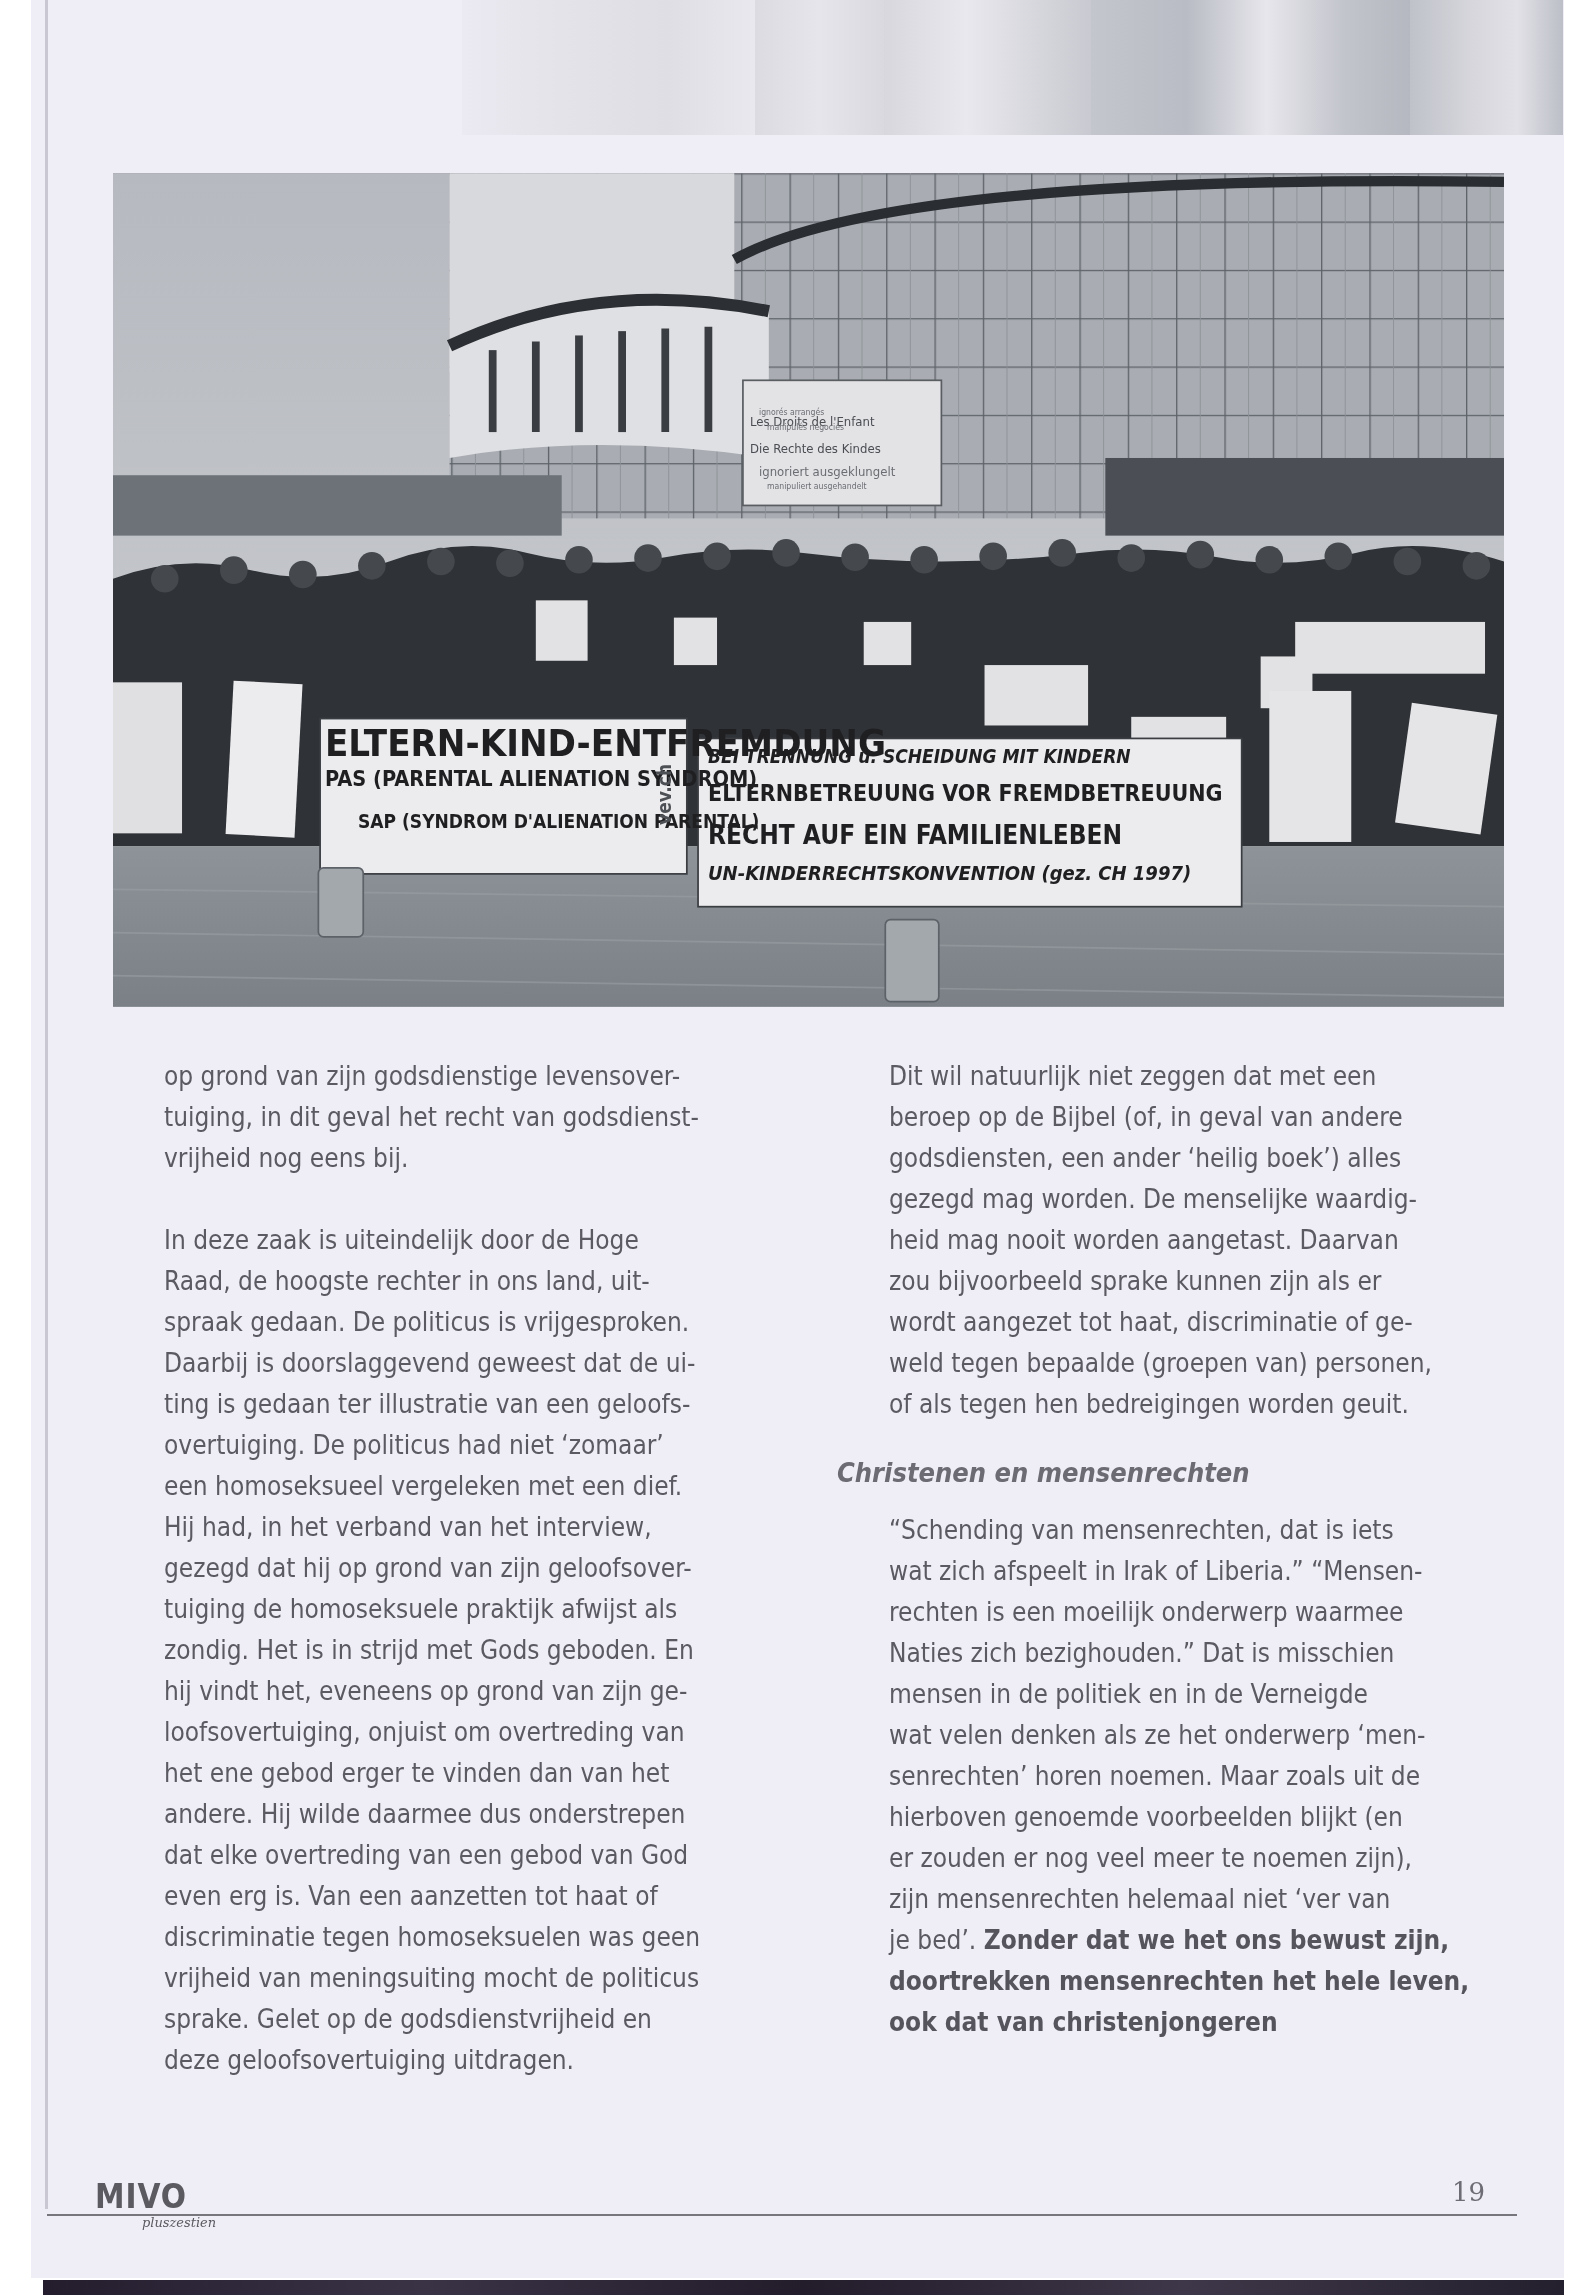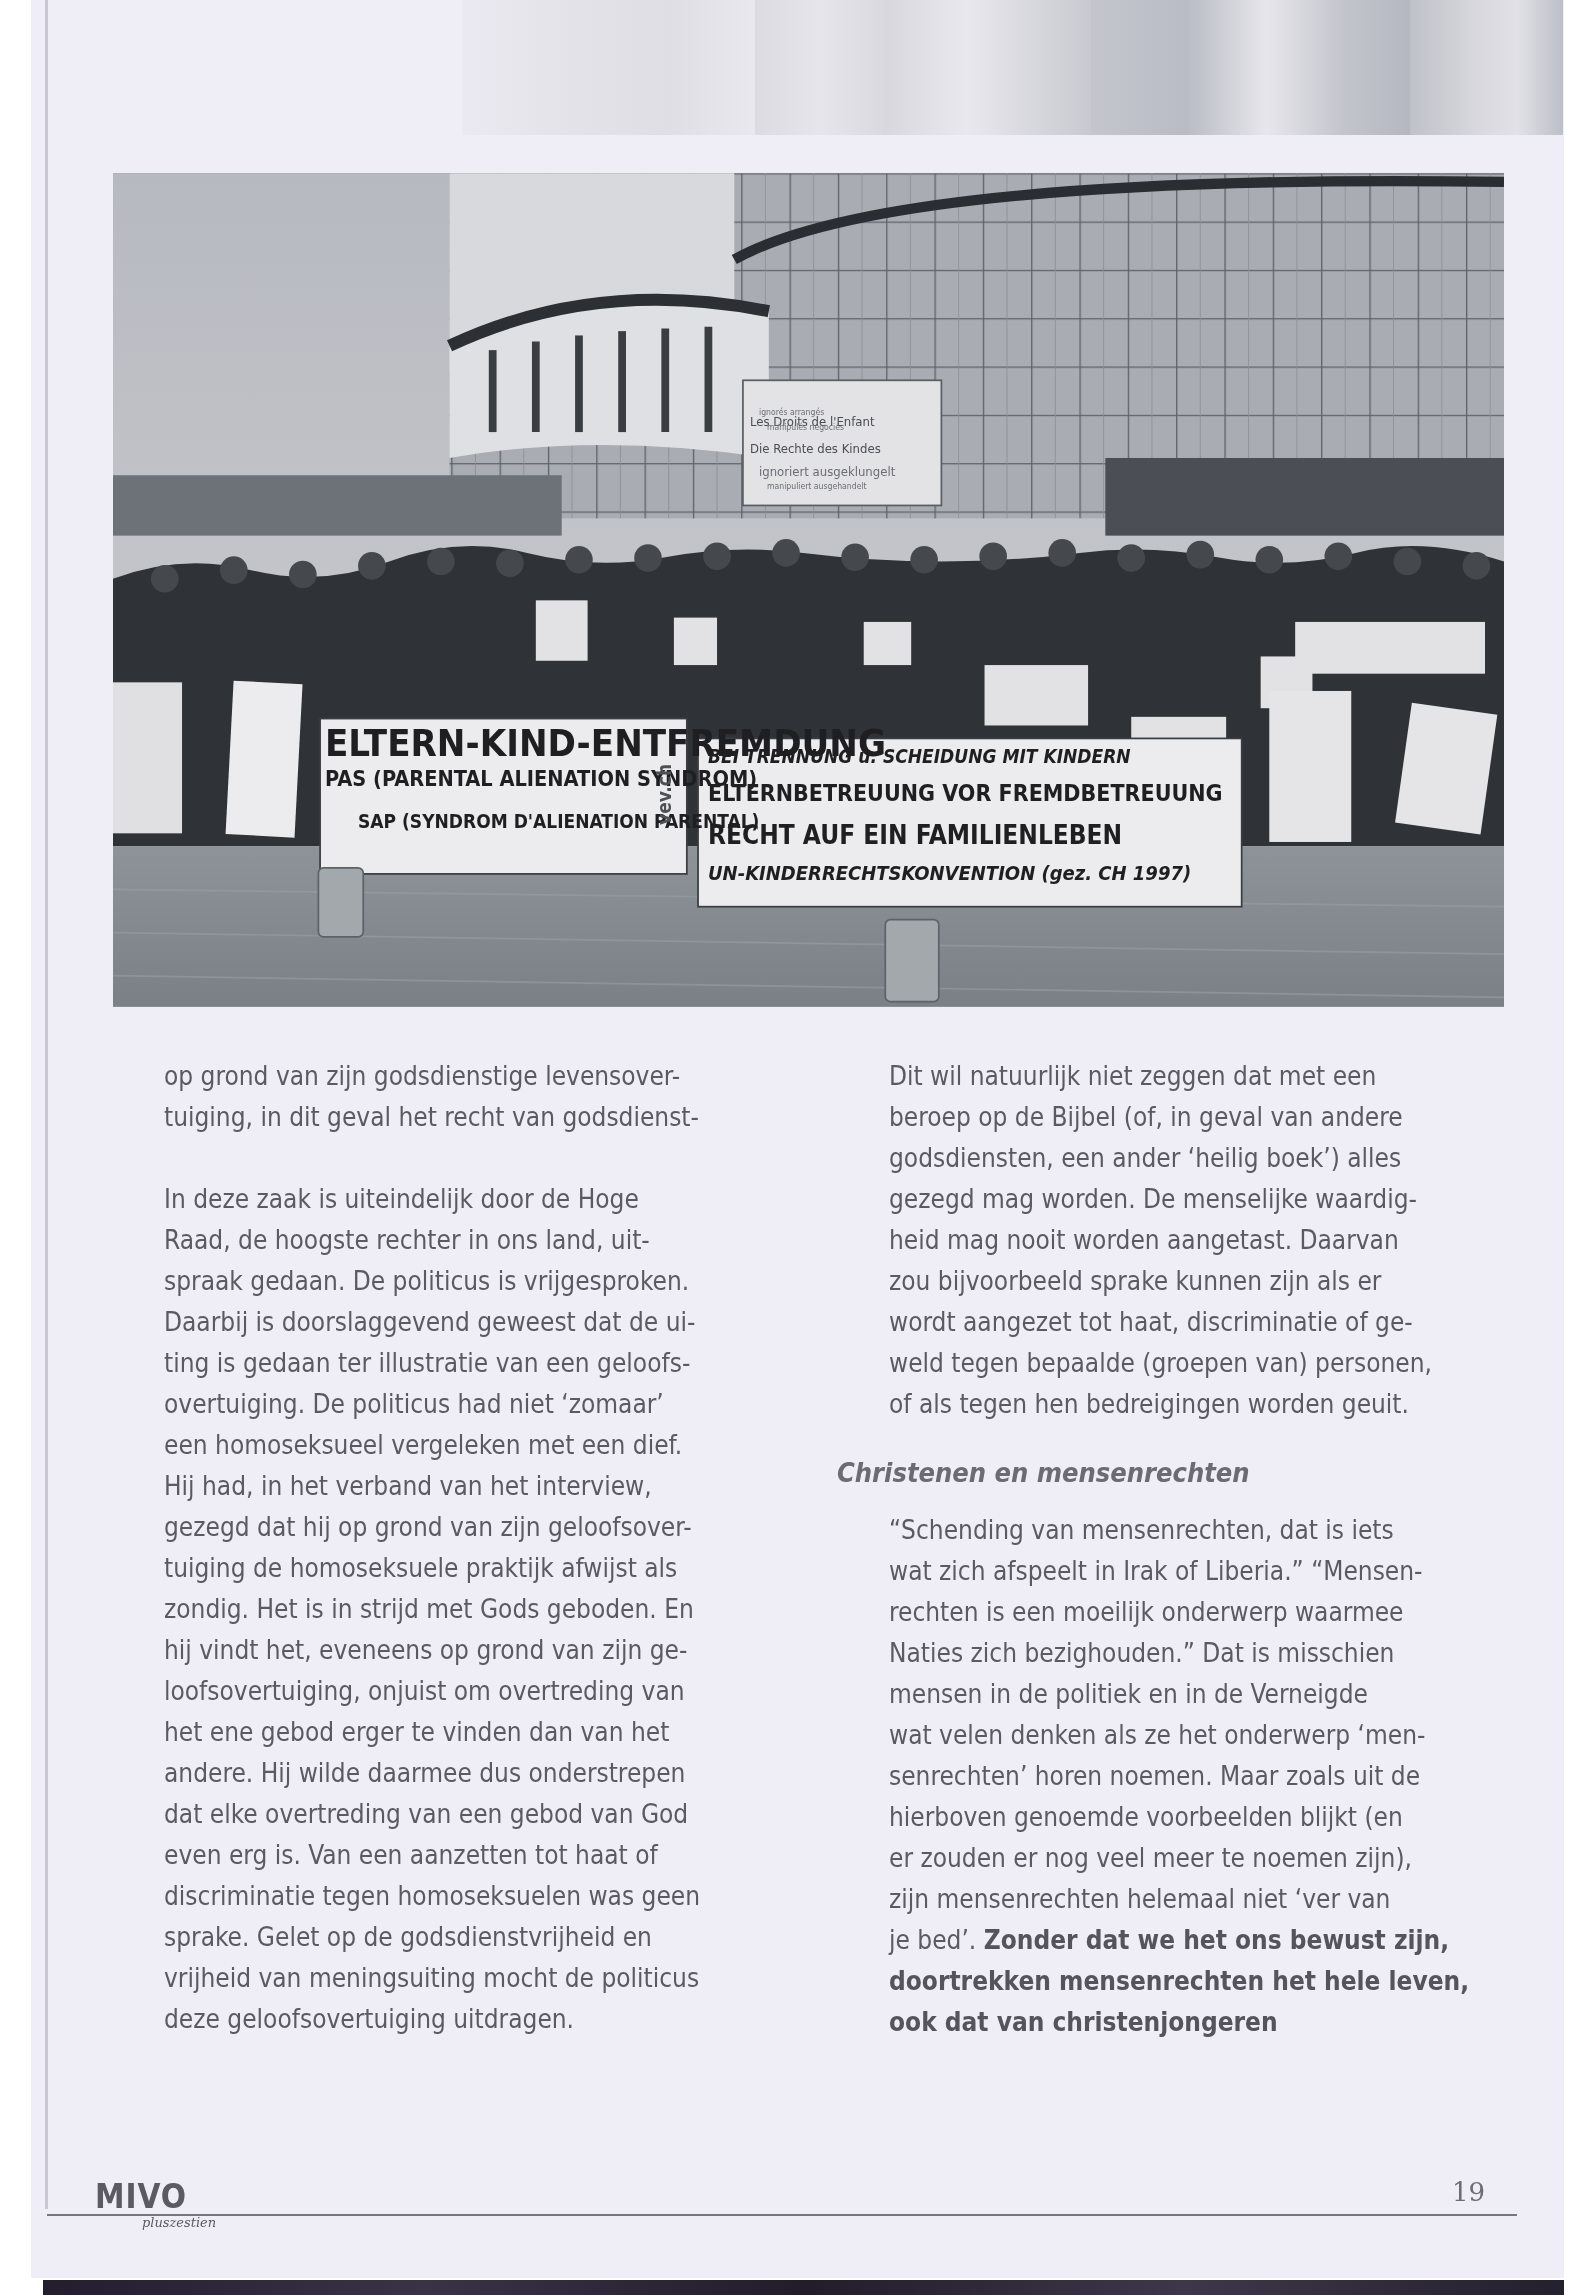--- a/index.html
+++ b/index.html
@@ -188,41 +188,42 @@
   <div class="banner-text" style="left:646px;top:235px;font-size:8.6px;font-weight:normal;color:#6a6d72;">ignorés   arrangés</div>
   <div class="banner-text" style="left:654px;top:250px;font-size:8.6px;font-weight:normal;color:#6a6d72;">manipulés  négociés</div>
   <div class="banner-text" style="left:637px;top:269px;font-size:13px;font-weight:normal;color:#4a4d52;">Die Rechte des Kindes</div>
   <div class="banner-text" style="left:646px;top:292px;font-size:13px;font-weight:normal;color:#6a6d72;">ignoriert  ausgeklungelt</div>
   <div class="banner-text" style="left:654px;top:309px;font-size:8.6px;font-weight:normal;color:#6a6d72;">manipuliert  ausgehandelt</div>
 </div>
 
 <div class="col col-left">
   <p>op grond van zijn godsdienstige levensover-</p>
   <p>tuiging, in dit geval het recht van godsdienst-</p>
+  <p>vrijheid nog eens bij.</p>
   <div class="gap"></div>
   <p>In deze zaak is uiteindelijk door de Hoge</p>
   <p>Raad, de hoogste rechter in ons land, uit-</p>
   <p>spraak gedaan. De politicus is vrijgesproken.</p>
   <p>Daarbij is doorslaggevend geweest dat de ui-</p>
   <p>ting is gedaan ter illustratie van een geloofs-</p>
   <p>overtuiging. De politicus had niet ‘zomaar’</p>
   <p>een homoseksueel vergeleken met een dief.</p>
   <p>Hij had, in het verband van het interview,</p>
   <p>gezegd dat hij op grond van zijn geloofsover-</p>
   <p>tuiging de homoseksuele praktijk afwijst als</p>
   <p>zondig. Het is in strijd met Gods geboden. En</p>
   <p>hij vindt het, eveneens op grond van zijn ge-</p>
   <p>loofsovertuiging, onjuist om overtreding van</p>
   <p>het ene gebod erger te vinden dan van het</p>
   <p>andere. Hij wilde daarmee dus onderstrepen</p>
   <p>dat elke overtreding van een gebod van God</p>
   <p>even erg is. Van een aanzetten tot haat of</p>
   <p>discriminatie tegen homoseksuelen was geen</p>
+  <p>vrijheid van meningsuiting mocht de politicus</p>
   <p>sprake. Gelet op de godsdienstvrijheid en</p>
-  <p>vrijheid van meningsuiting mocht de politicus</p>
   <p>deze geloofsovertuiging uitdragen.</p>
 </div>
 
 <div class="col col-right">
   <p>Dit wil natuurlijk niet zeggen dat met een</p>
   <p>beroep op de Bijbel (of, in geval van andere</p>
   <p>godsdiensten, een ander ‘heilig boek’) alles</p>
   <p>gezegd mag worden. De menselijke waardig-</p>
   <p>heid mag nooit worden aangetast. Daarvan</p>
   <p>zou bijvoorbeeld sprake kunnen zijn als er</p>

